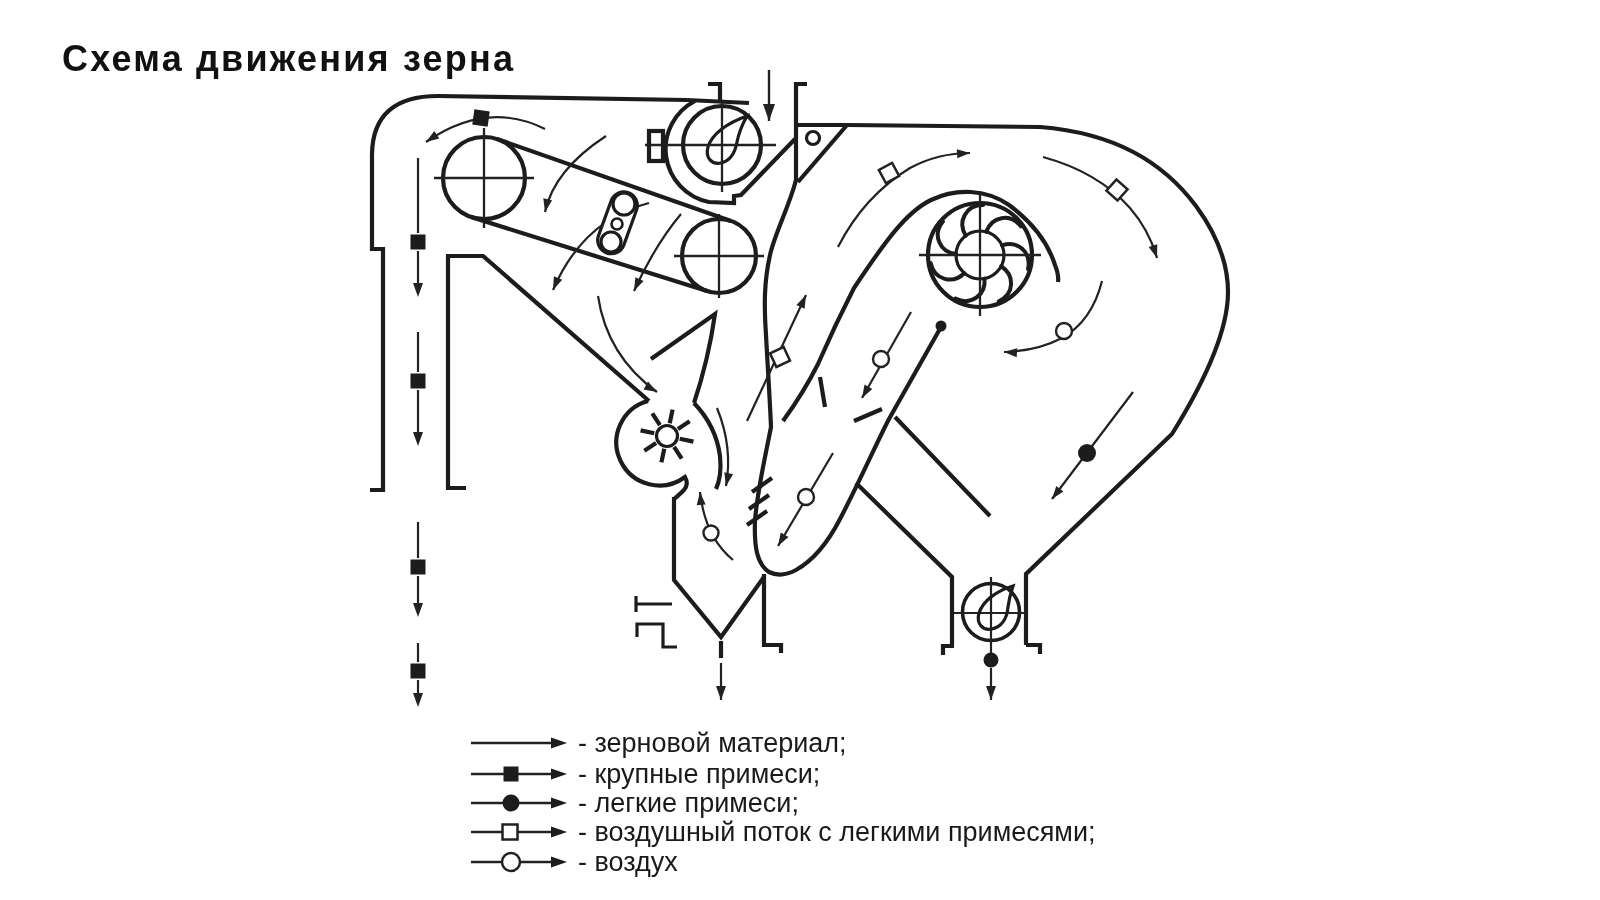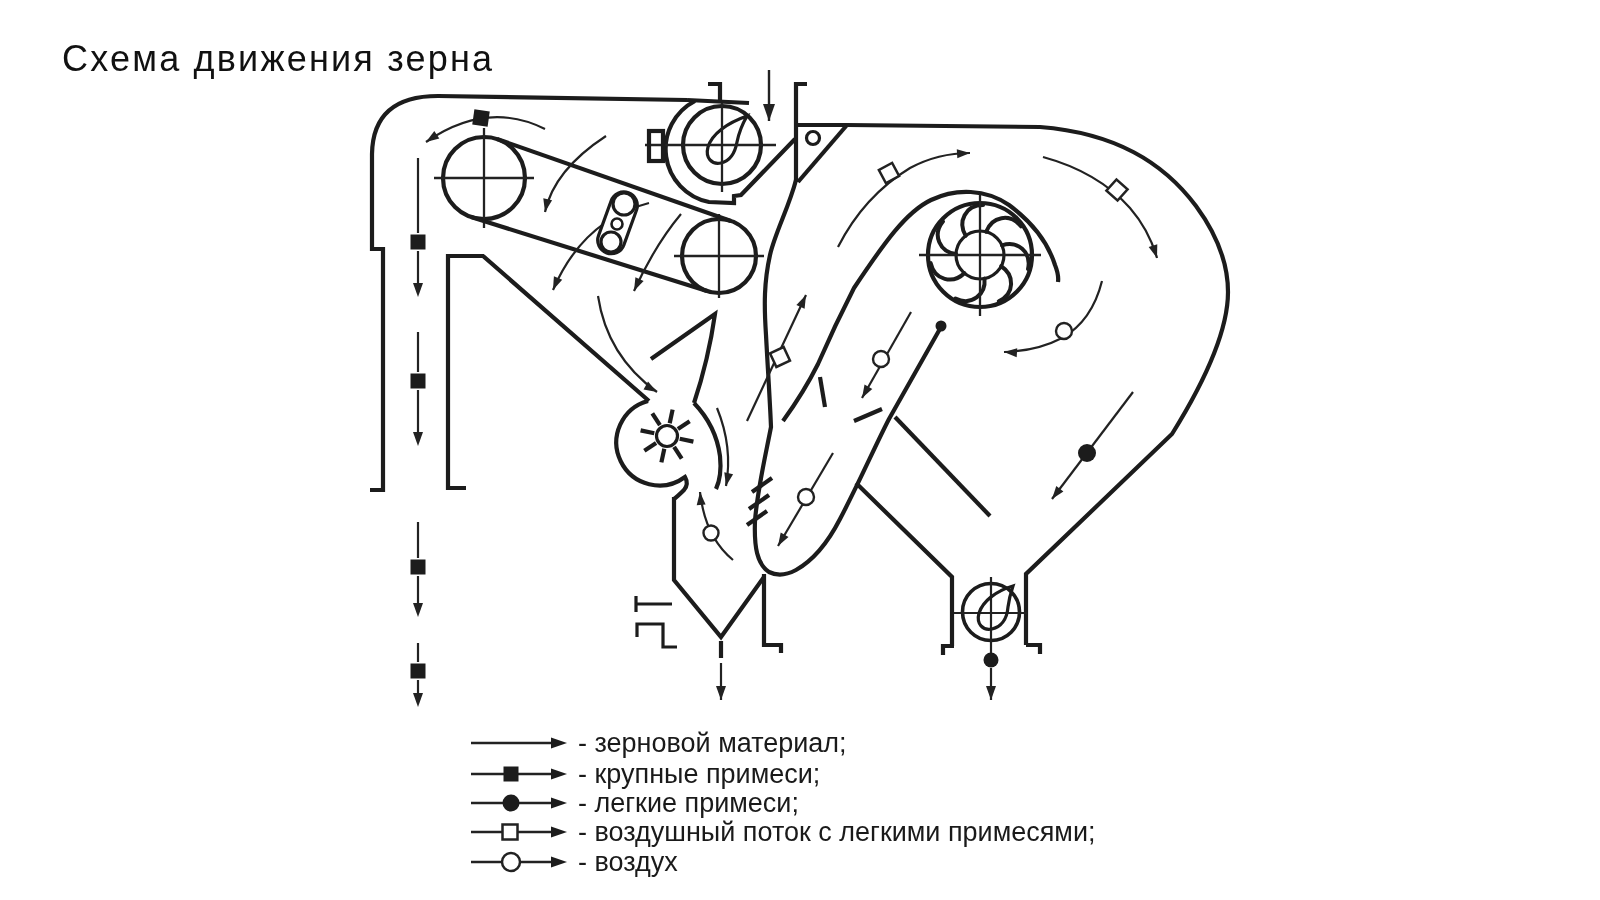--- a/index.html
+++ b/index.html
@@ -1,14 +1,14 @@
 <!DOCTYPE html>
 <html><head><meta charset="utf-8"><style>
 html,body{margin:0;padding:0;background:#ffffff;width:1600px;height:900px;overflow:hidden}
-.title{position:absolute;left:62px;top:38px;font-family:"Liberation Sans",sans-serif;font-weight:normal;font-size:36px;letter-spacing:2.2px;color:#111}
+.title{position:absolute;left:62px;top:38px;font-family:"Liberation Sans",sans-serif;font-weight:bold;font-size:36px;letter-spacing:2.2px;color:#111}
 </style></head>
 <body>
 <div style="position:relative;width:1600px;height:900px">
 <svg width="1600" height="900" viewBox="0 0 1600 900" xmlns="http://www.w3.org/2000/svg">
       <rect width="1600" height="900" fill="#ffffff"></rect>
       <path d="M 687,100 L 438,96 Q 373,96 372,154 L 372,249 L 383,249 L 383,490 L 370,490" fill="none" stroke="#1c1c1c" stroke-width="4.2" stroke-linecap="butt" stroke-linejoin="miter"></path>
       <path d="M 466,488 L 448,488 L 448,256 L 483,256 L 649,401" fill="none" stroke="#1c1c1c" stroke-width="4.2" stroke-linecap="butt" stroke-linejoin="miter"></path>
       <circle cx="484" cy="178" r="41" fill="none" stroke="#1c1c1c" stroke-width="4.2"></circle>
       <line x1="434" y1="178" x2="534" y2="178" stroke="#222222" stroke-width="2.3" stroke-linecap="butt"></line>
       <line x1="484" y1="128" x2="484" y2="228" stroke="#222222" stroke-width="2.3" stroke-linecap="butt"></line>

